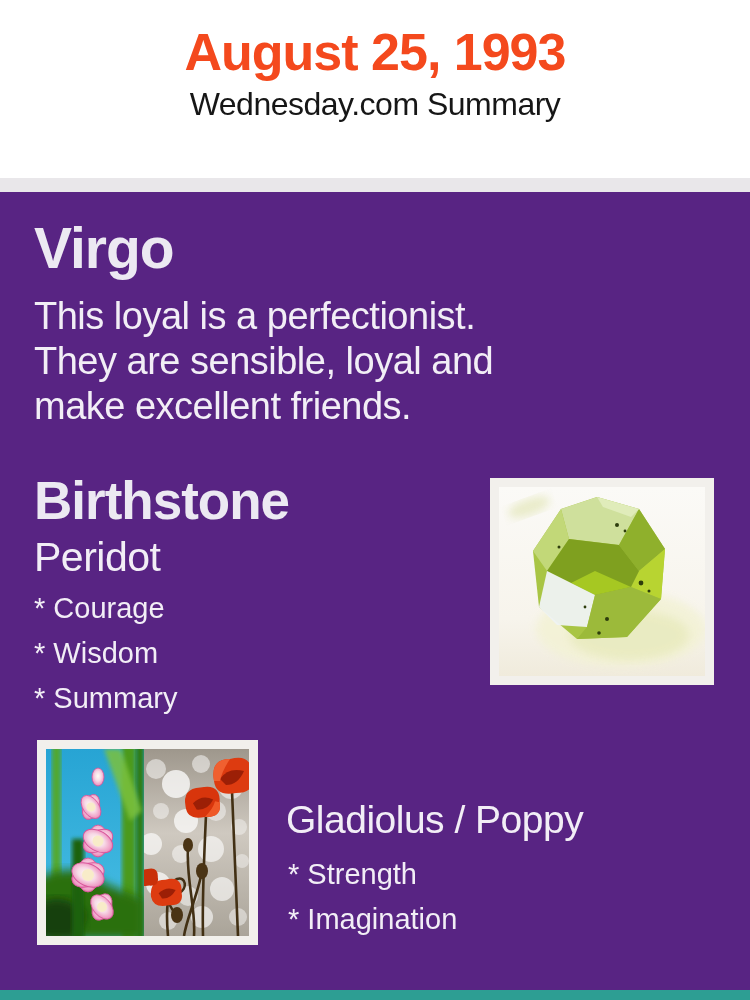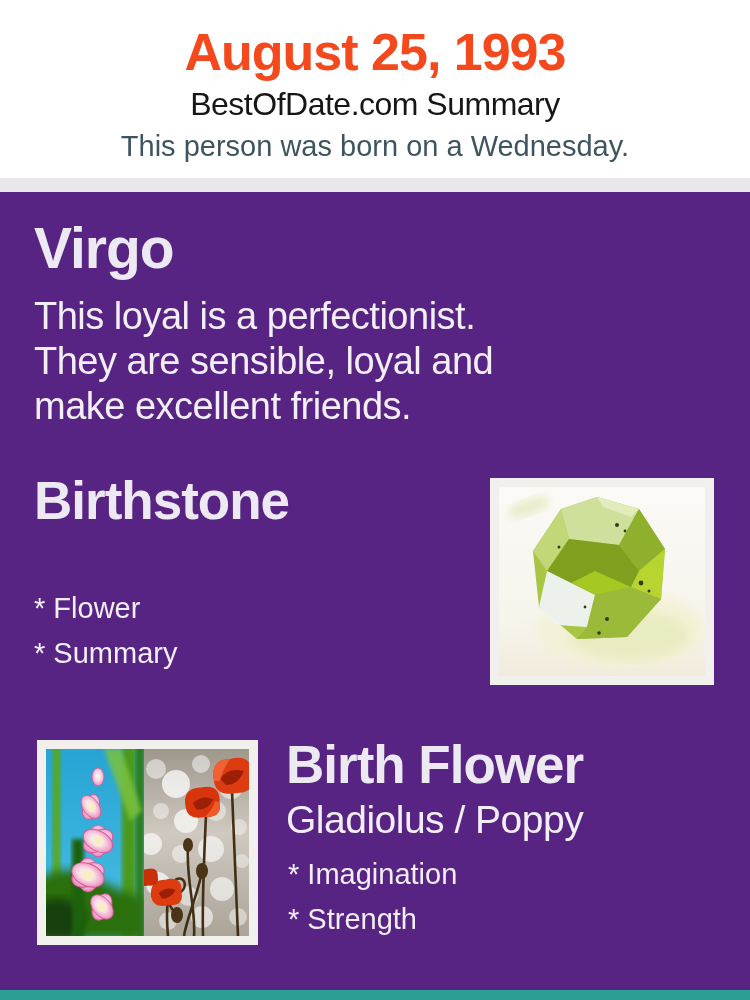--- a/index.html
+++ b/index.html
@@ -42,37 +42,38 @@
   
   .teal-footer{position:absolute;left:0;bottom:0;width:750px;height:10px;background:var(--teal-footer,#2d9e93);}
 </style>
 </head>
 <body>
 
 <div class="stage">
 
   <div class="header">
     <div class="date-title">August 25, 1993</div>
-    <div class="site-summary">BestOfDate.com Summary</div>
-    <div class="weekday-line">This person was born on a Wednesday.</div>
+    <div class="site-summary">Wednesday.com Summary</div>
   </div>
   <div class="divider"></div>
 
   <div class="purple">
 
     <div class="h-big zodiac-sign">Virgo</div>
     <div class="zodiac-desc">
       <div>This loyal is a perfectionist.</div>
       <div>They are sensible, loyal and</div>
       <div>make excellent friends.</div>
     </div>
 
     <div class="h-big bs-heading">Birthstone</div>
+    <div class="bs-name">Peridot</div>
     <div class="bs-traits">
-      <div class="trait-line">* Flower</div>
+      <div class="trait-line">* Courage</div>
+      <div class="trait-line">* Wisdom</div>
       <div class="trait-line">* Summary</div>
     </div>
 
     <div class="photo photo-gem">
       <svg width="206" height="189" viewBox="0 0 206 189">
         <defs>
           <linearGradient id="gembg" x1="0" y1="0" x2="0" y2="1">
             <stop offset="0" stop-color="#fbfaf7"></stop>
               <stop offset="0.7" stop-color="#f7f4ec"></stop>
               <stop offset="1" stop-color="#f0ebdc"></stop>
@@ -231,24 +232,23 @@
               <path d="M-11,-2 Q-2,-11 9,-6 Q3,5 -7,4 Z" fill="#9c1f06"></path>
             </g>
             <g transform="translate(103,130) scale(0.55)">
               <path d="M-20,2 Q-22,-18 -3,-18 Q17,-23 16,-3 Q19,13 1,12 Q-17,16 -20,2 Z" fill="#c93009"></path>
             </g>
           </g>
         </g>
       </svg>
     </div>
 
-    <div class="h-big bf-heading">Birth Flower</div>
     <div class="bf-name">Gladiolus / Poppy</div>
     <div class="bf-traits">
+      <div class="trait-line">* Strength</div>
       <div class="trait-line">* Imagination</div>
-      <div class="trait-line">* Strength</div>
     </div>
 
   </div>
 
   <div class="teal-footer"></div>
 
 </div>
 
 </body></html>

